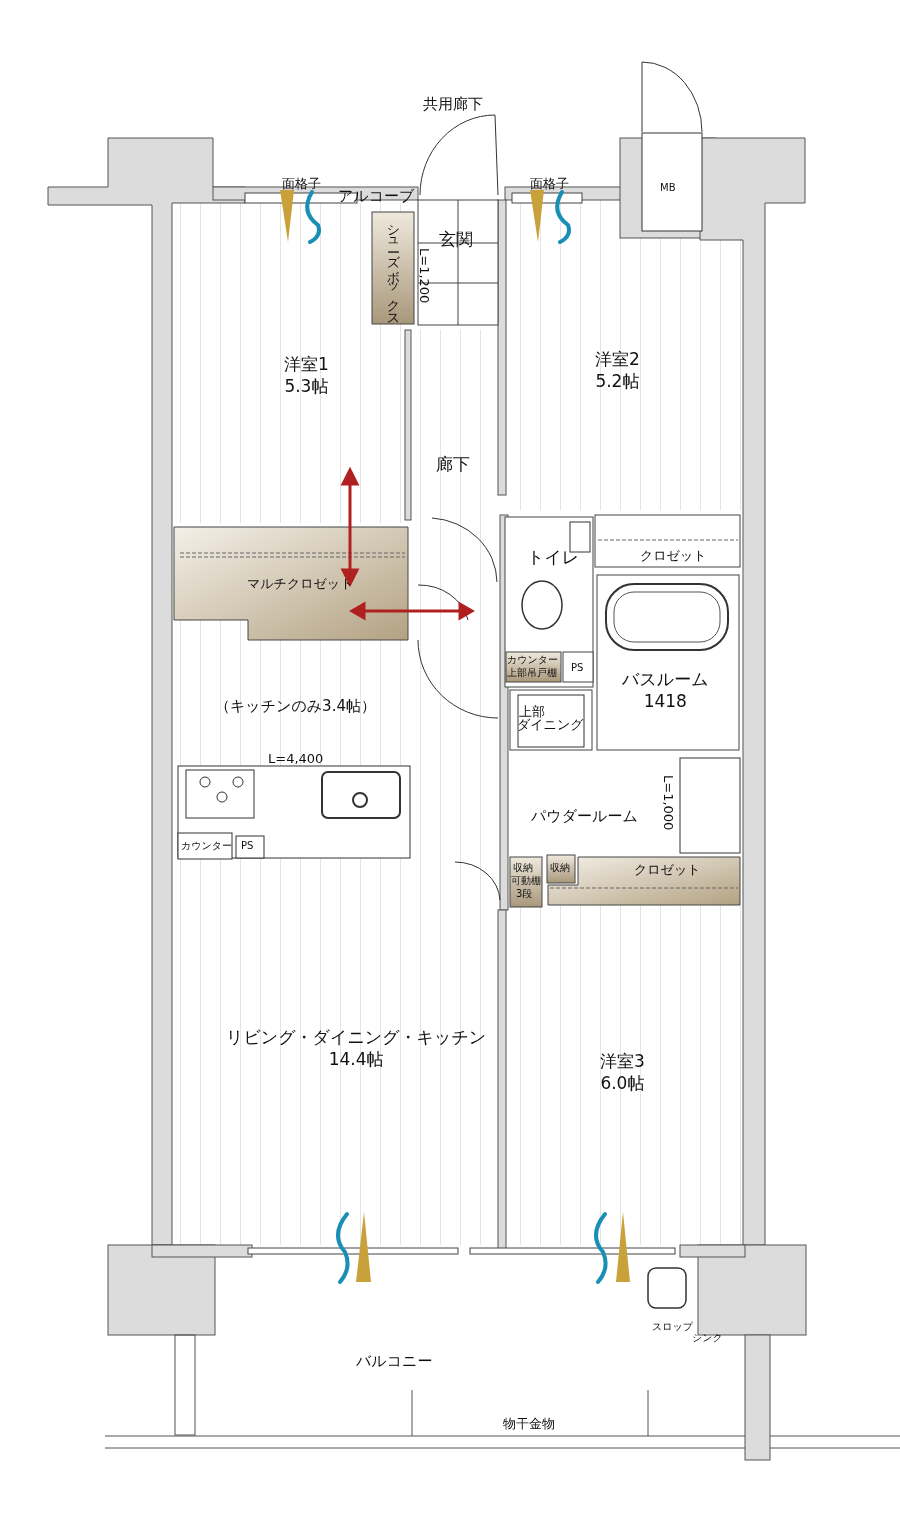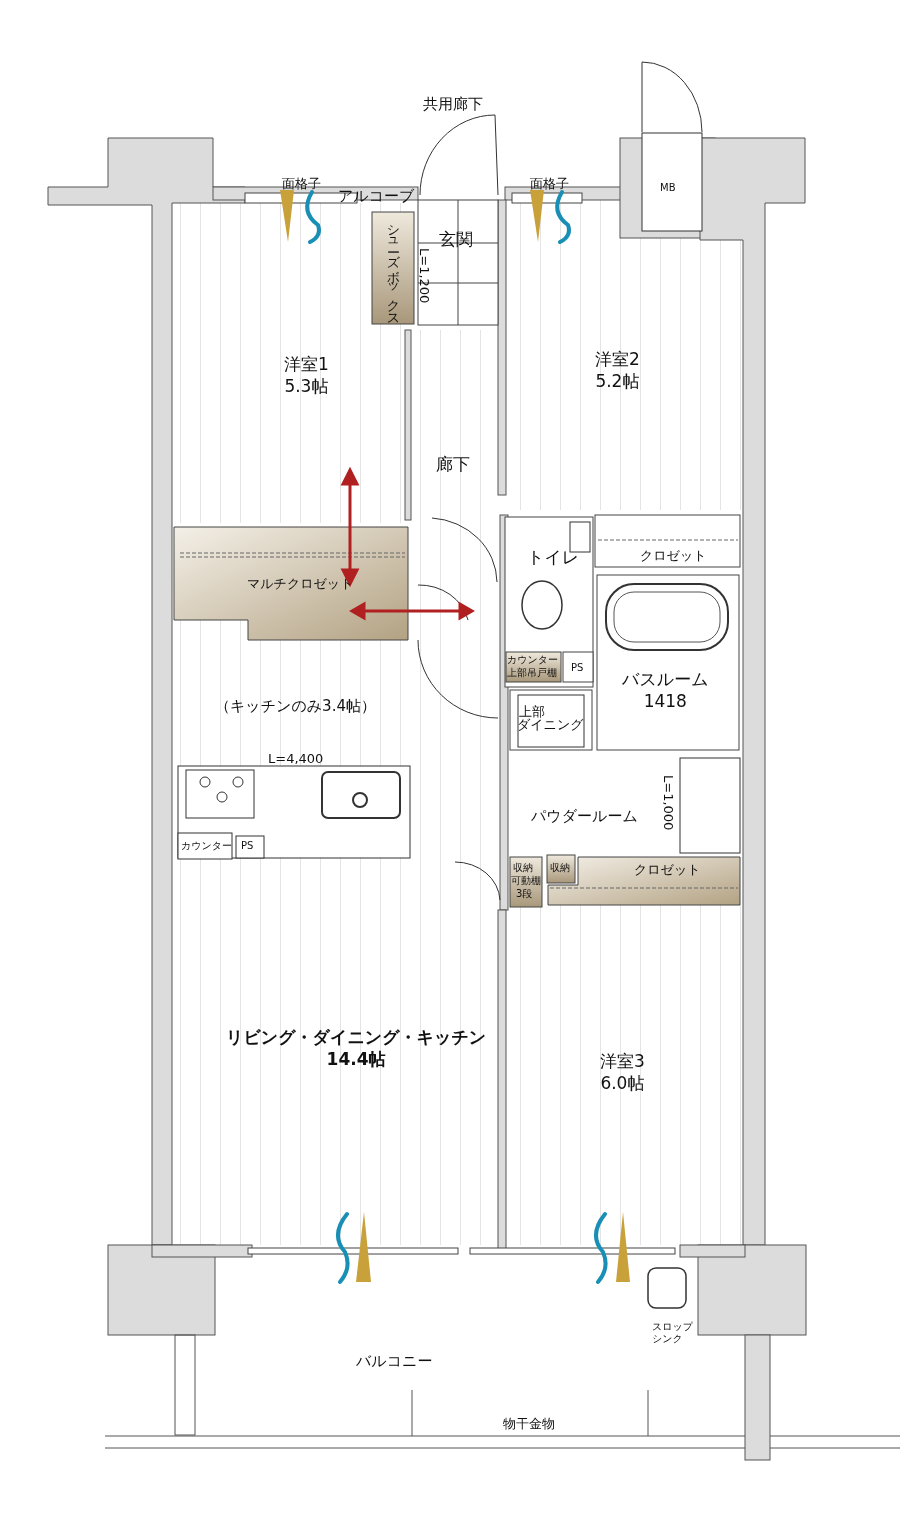--- a/index.html
+++ b/index.html
@@ -208,25 +208,25 @@
 
 <div class="lbl med" style="left:531px;top:808px;">パウダールーム</div>
 <div class="lbl sm vert" style="left:660px;top:775px;">L=1,000</div>
 
 <div class="lbl xs" style="left:513px;top:862px;">収納</div>
 <div class="lbl xs" style="left:511px;top:875px;font-family:Liberation Serif, serif;">可動棚</div>
 <div class="lbl xs" style="left:516px;top:888px;">3段</div>
 <div class="lbl xs" style="left:550px;top:862px;">収納</div>
 <div class="lbl sm" style="left:634px;top:863px;">クロゼット</div>
 
-<div class="room-block" style="left:226px;top:1026px;font-weight:bold;">
+<div class="room-block" style="left:226px;top:1026px;">
   <div>リビング・ダイニング・キッチン</div>
   <div>14.4帖</div>
 </div>
 <div class="room-block" style="left:600px;top:1050px;">
   <div>洋室3</div>
   <div>6.0帖</div>
 </div>
 
 <div class="lbl xs" style="left:652px;top:1321px;">スロップ</div>
-<div class="lbl xs" style="left:652px;top:1333px;">シンク</div>
+<div class="lbl xs" style="left:692px;top:1333px;font-family:Liberation Mono, monospace;">シンク</div>
 <div class="lbl med" style="left:356px;top:1353px;">バルコニー</div>
 <div class="lbl sm" style="left:503px;top:1417px;">物干金物</div>
 
 </body></html>

